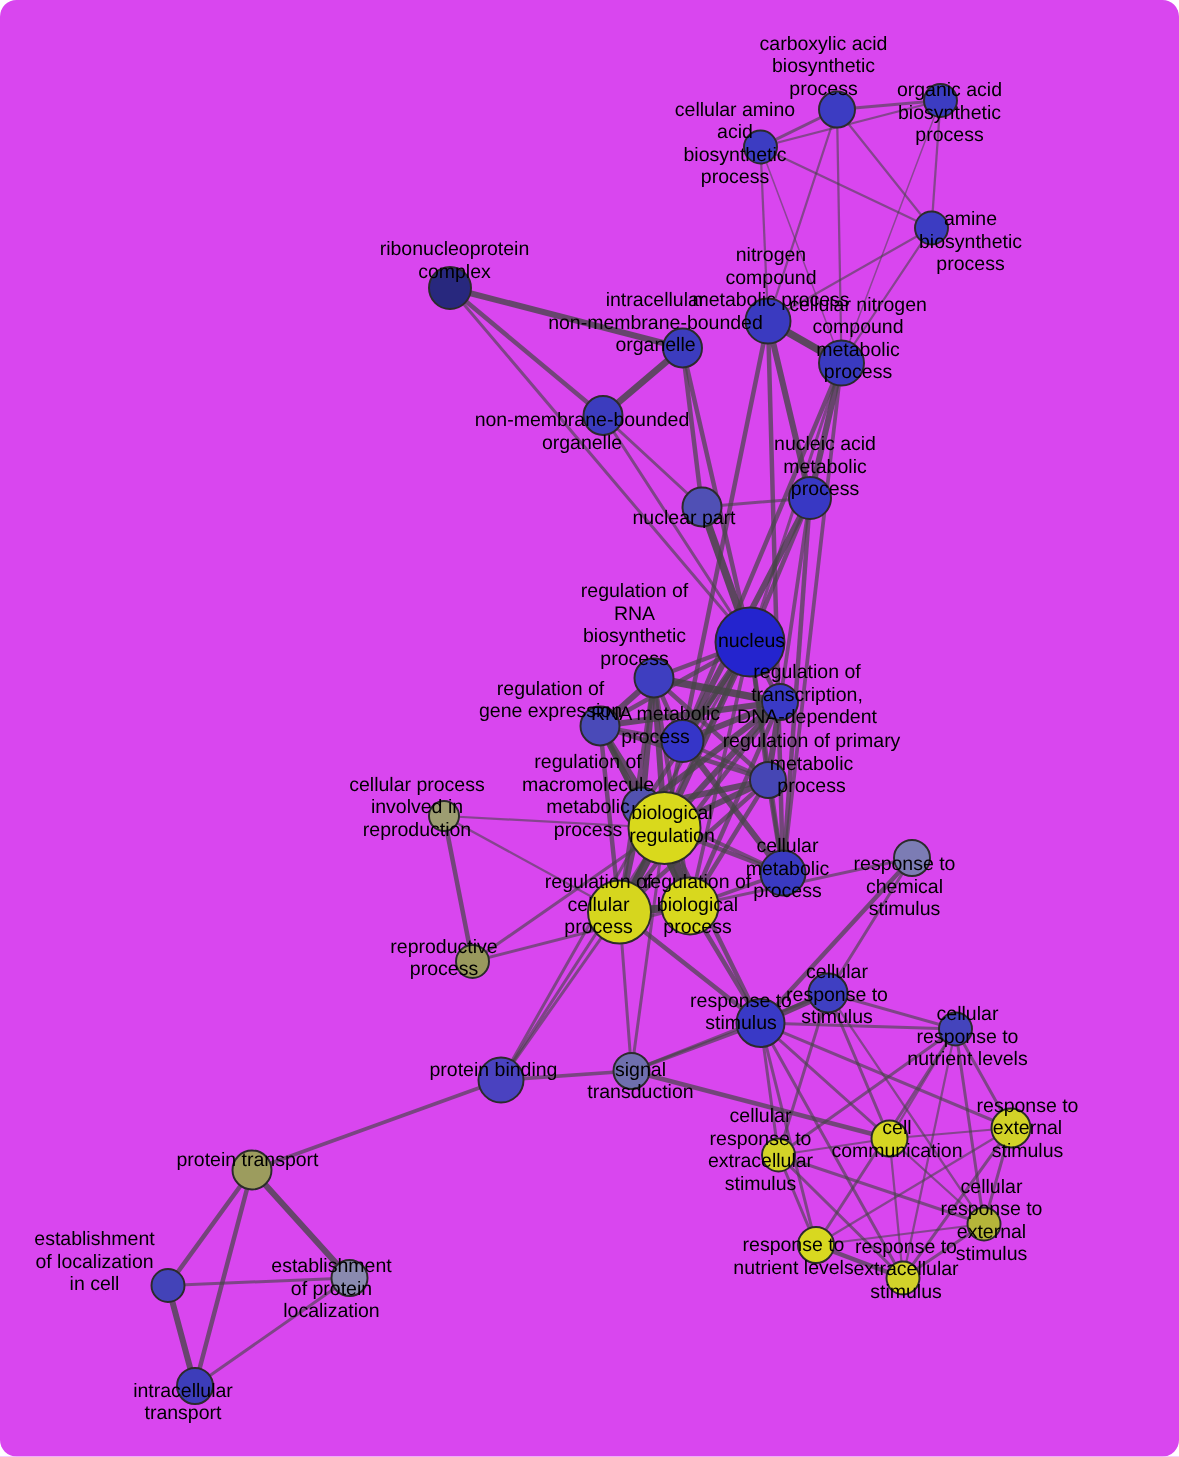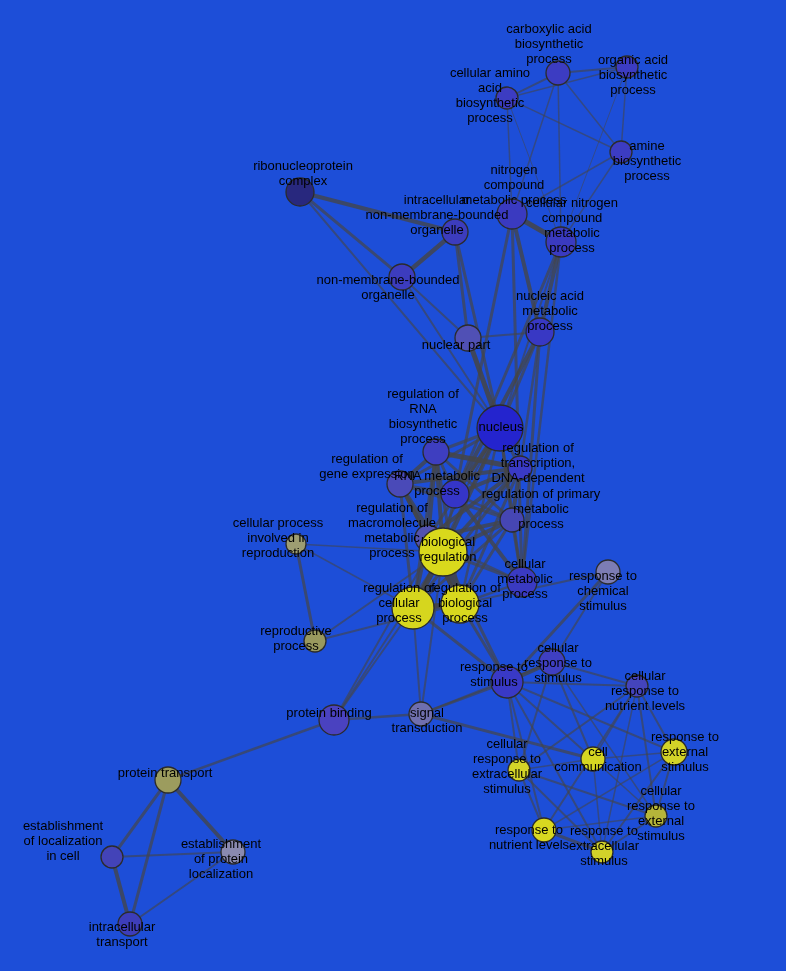--- a/index.html
+++ b/index.html
@@ -4,22 +4,23 @@
 <style>
   html, body {
     margin: 0;
     padding: 0;
     background: #ffffff;
   }
   .canvas {
     width: 786px;
     height: 971px;
     position: relative;
-    background: #1d4ed8;
+    background: #d946ef;
     overflow: hidden;
+    border-radius: 11px;
   }
   svg text {
     font-family: "Liberation Sans", "DejaVu Sans", sans-serif;
     font-size: 13px;
     fill: #000000;
     text-anchor: middle;
   }
   svg circle {
     stroke: #2b2b2b;
     stroke-width: 1.3;

